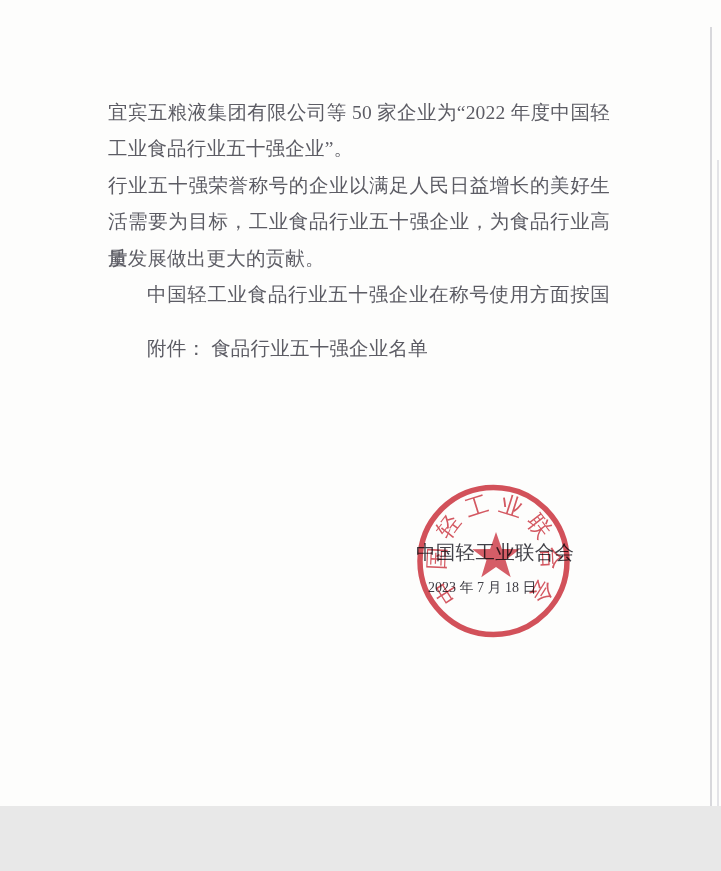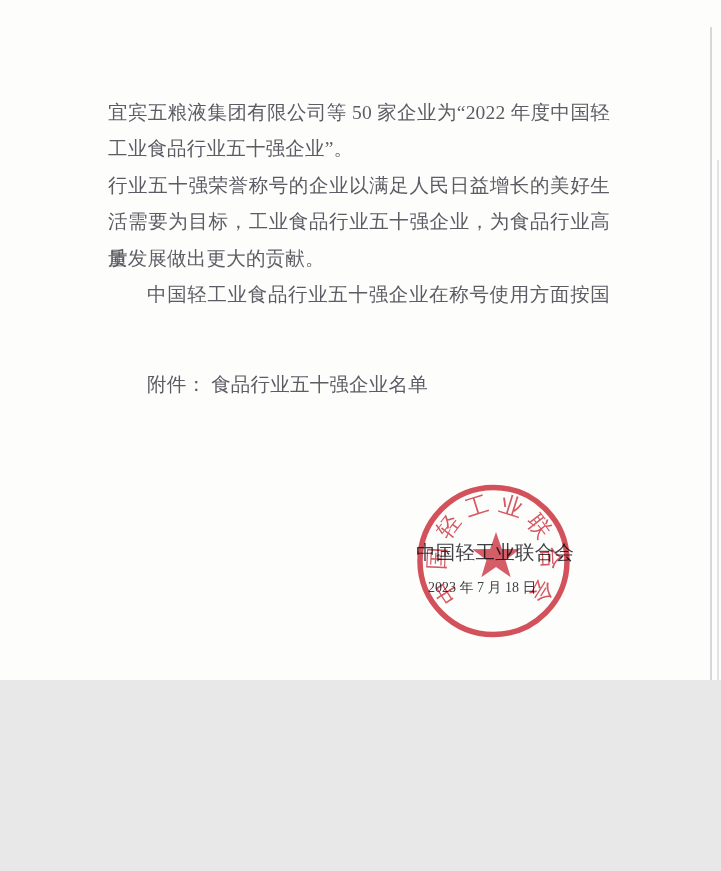--- a/index.html
+++ b/index.html
@@ -3,21 +3,21 @@
 <meta charset="utf-8">
 <style>
   html, body {
     margin: 0;
     padding: 0;
     background: #e8e8e8;
   }
   .page {
     position: relative;
     width: 721px;
-    height: 680px;
+    height: 806px;
     background: #fdfdfc;
     overflow: hidden;
     font-family: "Liberation Serif", "DejaVu Serif", serif;
   }
   
   .body-text {
     position: absolute;
     left: 108px;
     top: 95px;
     width: 502px;
@@ -31,21 +31,21 @@
     text-align: justify;
     letter-spacing: 0.2px;
   }
   .line.fill {
     text-align-last: justify;
   }
   .line.indent {
     text-indent: 39px;
   }
   .line.attach {
-    margin-top: 54px;
+    margin-top: 18px;
   }
   
   .signature {
     position: absolute;
     left: 416px;
     top: 541px;
     width: 170px;
     font-size: 19.5px;
     line-height: 24px;
     letter-spacing: 0.3px;

